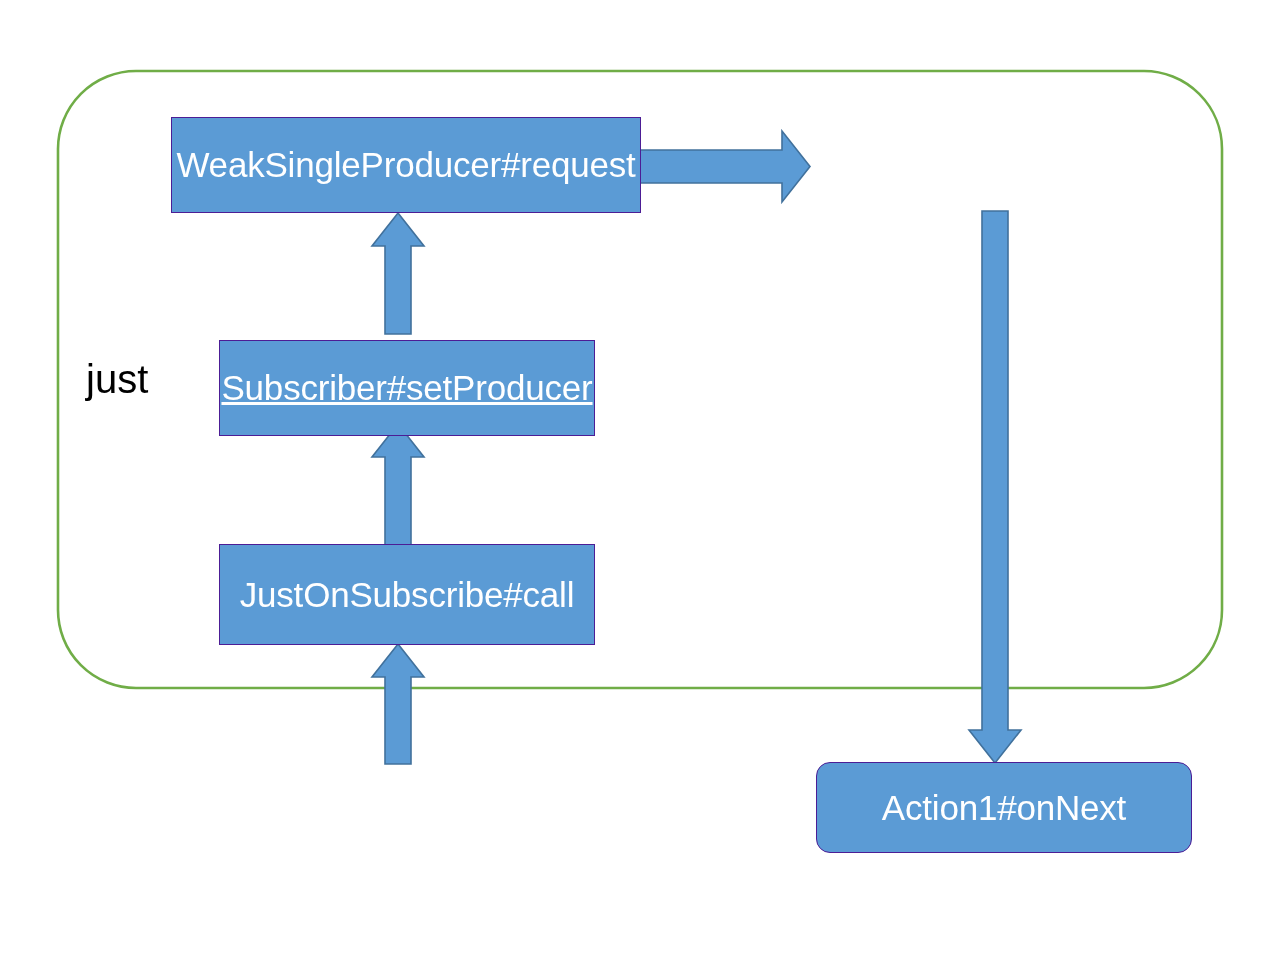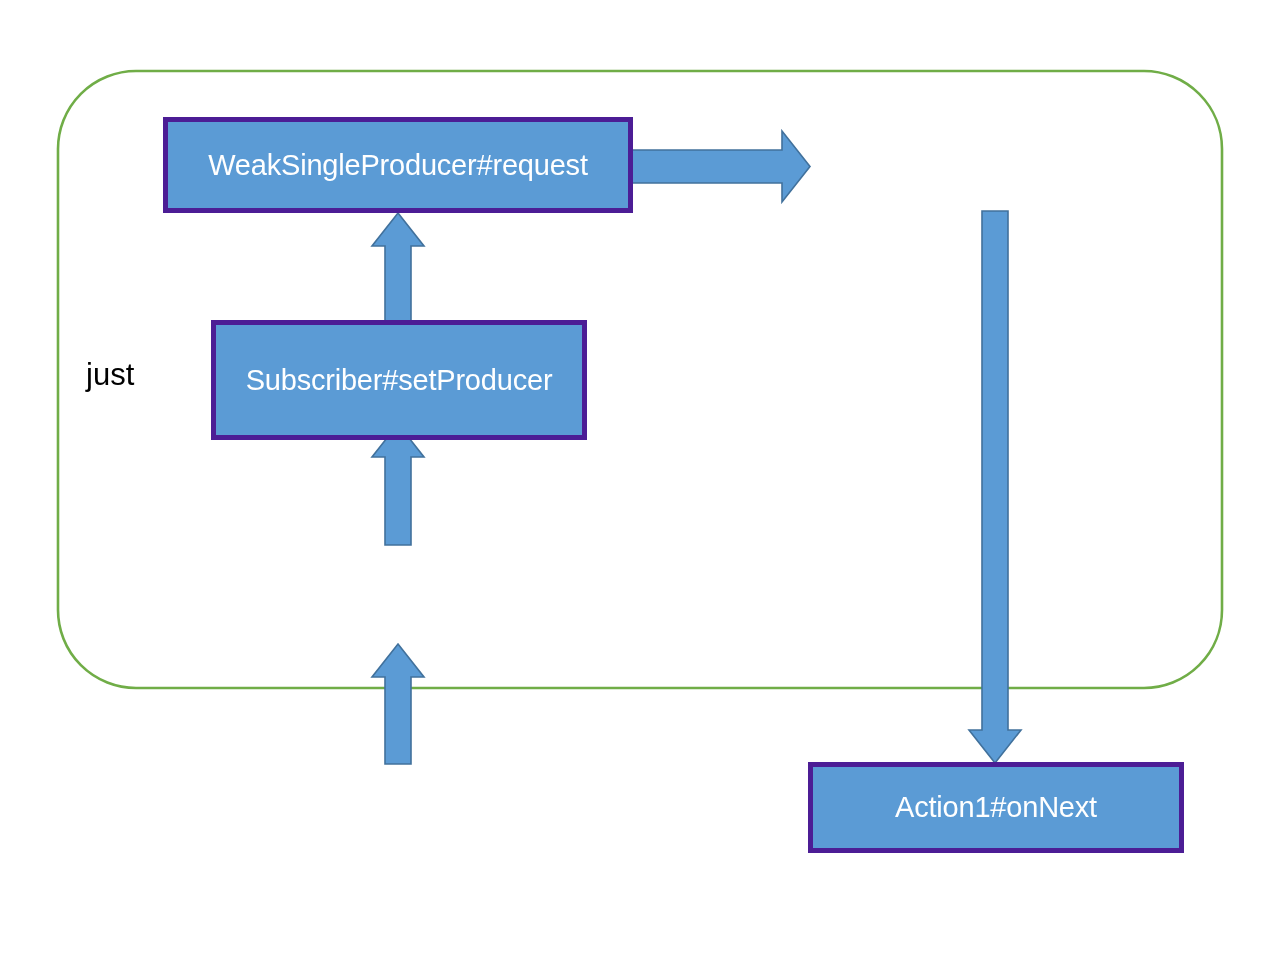--- a/index.html
+++ b/index.html
@@ -21,37 +21,38 @@
     position: absolute;
     left: 0;
     top: 0;
     width: 1280px;
     height: 961px;
   }
   .node {
     position: absolute;
     box-sizing: border-box;
     background: #5B9BD5;
-    border: 5px solid #4c1d95;
+    border: 1px solid #4c1d95;
     display: flex;
     align-items: center;
     justify-content: center;
     color: #ffffff;
     font-family: "Liberation Sans", sans-serif;
-    font-size: 29px;
+    font-size: 35px;
     font-weight: 400;
     letter-spacing: -0.2px;
     white-space: nowrap;
     z-index: 3;
+    margin-left: 8px;
   }
   .group-label {
     position: absolute;
     color: #000000;
     font-family: "Liberation Sans", sans-serif;
-    font-size: 31px;
+    font-size: 40px;
     font-weight: 400;
     z-index: 3;
     white-space: nowrap;
   }
 </style>
 </head>
 <body>
 
 <div id="canvas">
 
@@ -68,19 +69,20 @@
     <polygon points="398,644 424,677 411,677 411,764 385,764 385,677 372,677" fill="#5B9BD5" stroke="#41719C" stroke-width="1.6" stroke-linejoin="miter"></polygon>
 
     <polygon points="982,211 1008,211 1008,730 1021,730 995,763 969,730 982,730" fill="#5B9BD5" stroke="#41719C" stroke-width="1.6" stroke-linejoin="miter"></polygon>
   </svg>
 
   <div class="group-label" style="left:86px; top:357px;">just</div>
 
   <div class="node" style="left:163px; top:117px; width:470px; height:96px;">WeakSingleProducer#request</div>
 
 
-  <div class="node" style="left:211px; top:320px; width:376px; height:120px;">Subscriber#setProducer</div>
+  <div class="node" style="left:211px; top:340px; width:376px; height:96px;text-decoration:underline;">Subscriber#setProducer</div>
+
+  <div class="node" style="left:211px; top:544px; width:376px; height:101px;">JustOnSubscribe#call</div>
 
 
-
-  <div class="node" style="left:808px; top:762px; width:376px; height:91px;">Action1#onNext</div>
+  <div class="node" style="left:808px; top:762px; width:376px; height:91px;border-radius:14px;">Action1#onNext</div>
 
 </div>
 
 </body></html>

